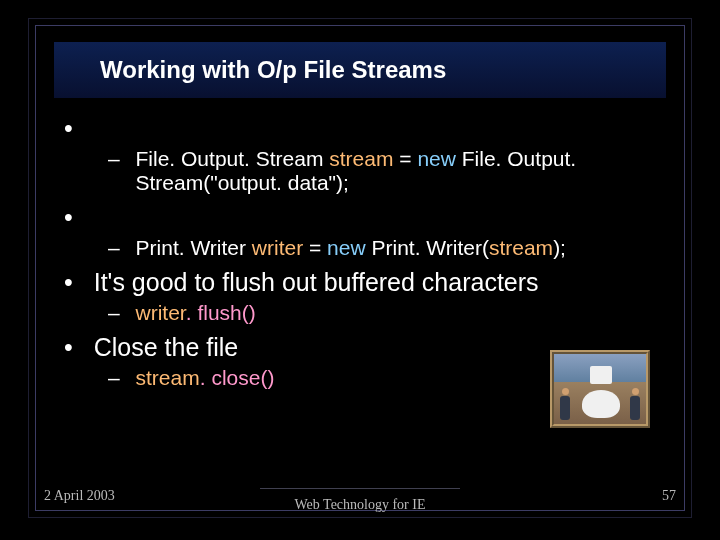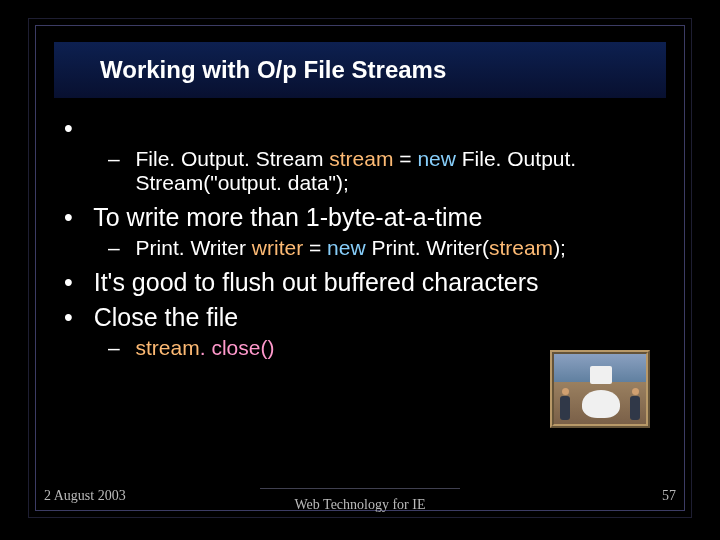--- a/index.html
+++ b/index.html
@@ -164,32 +164,36 @@
         <ul class="level2">
           <li>
             <span class="wrap">
               <span>File. Output. Stream </span><span class="yellow">stream</span><span> = </span><span class="cyan">new</span><span> File. Output. Stream("output. data");</span>
             </span>
           </li>
         </ul>
       </li>
 
       <li>
-        <span>To write more than 1-byte-at-a-time</span>
         <ul class="level2">
           <li>
             <span class="wrap">
               <span>Print. Writer </span><span class="yellow">writer</span><span> = </span><span class="cyan">new</span><span> Print. Writer(</span><span class="yellow">stream</span><span>);</span>
             </span>
           </li>
         </ul>
       </li>
 
       <li>
         <span>It's good to flush out buffered characters</span>
+        <ul class="level2">
+          <li>
+            <span class="yellow">writer</span><span class="pink">. flush()</span>
+          </li>
+        </ul>
       </li>
 
       <li>
         <span>Close the file</span>
         <ul class="level2">
           <li>
             <span class="yellow">stream</span><span class="pink">. close()</span>
           </li>
         </ul>
       </li>
@@ -204,19 +208,19 @@
           <div class="head"></div>
           <div class="body"></div>
         </div>
       <div class="person p2">
           <div class="head"></div>
           <div class="body"></div>
         </div>
     </div>
 
     <div class="footer">
-      <span>2 August 2003</span>
+      <span>2 April 2003</span>
       <span class="center">Web Technology for IE</span>
       <span>57</span>
     </div>
 
   </div>
 </div>
 
 </body></html>

